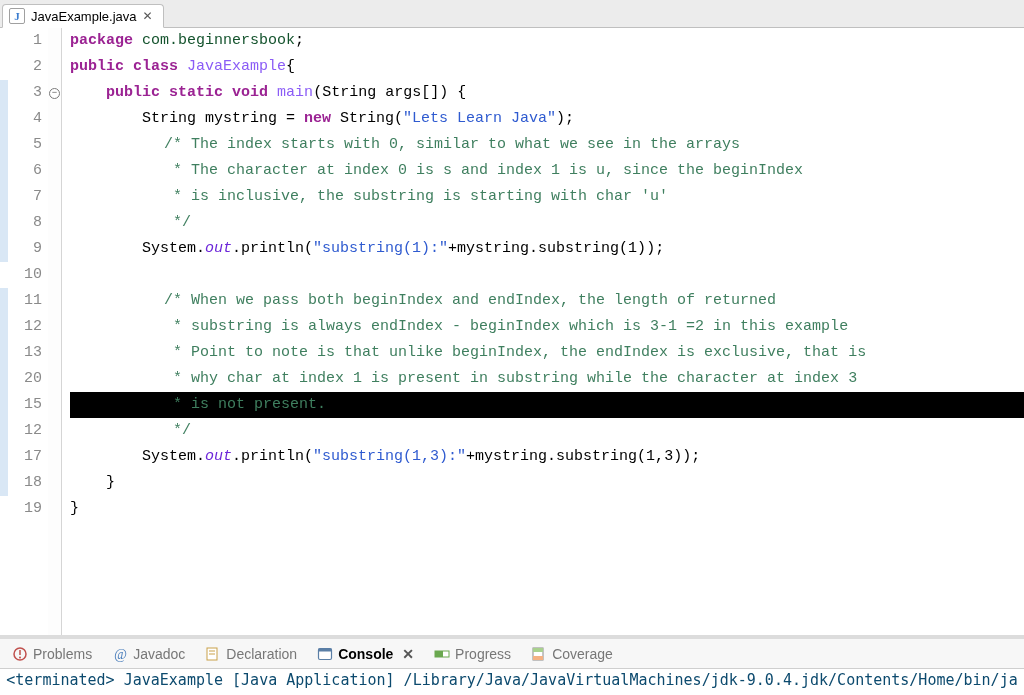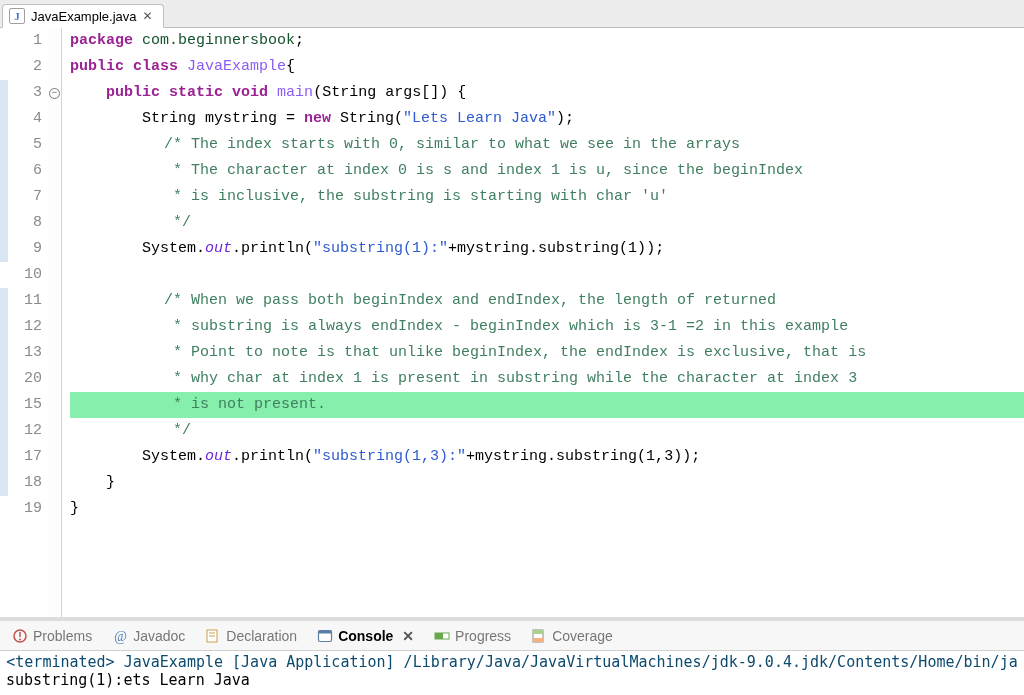--- a/index.html
+++ b/index.html
@@ -93,21 +93,21 @@
     flex: 1;
     padding-left: 8px;
     white-space: pre;
     overflow: hidden;
   }
   .line {
     height: 26px;
     line-height: 26px;
   }
   .line.gutter-line { height: 26px; line-height: 26px; }
-  .highlight-bg { background: #86efac; }
+  .highlight-bg { background: #000000; }
   .cov-bar {
     width: 8px;
     background: #ffffff;
   }
   .cov-seg {
     height: 26px;
     background: #d9e7f5;
   }
 
   
@@ -305,15 +305,14 @@
           <rect x="2" y="10" width="10" height="4" fill="#f4b183"></rect>
         </svg>
       </span>
       <span>Coverage</span>
     </div>
   </div>
 
 <div class="console-body">
   <div class="console-header">&lt;terminated&gt; JavaExample [Java Application] /Library/Java/JavaVirtualMachines/jdk-9.0.4.jdk/Contents/Home/bin/ja</div>
   <div id="console-output">
-      <div class="console-line">substring(1):ets Learn Java</div>
     </div>
 </div>
 
 </body></html>

